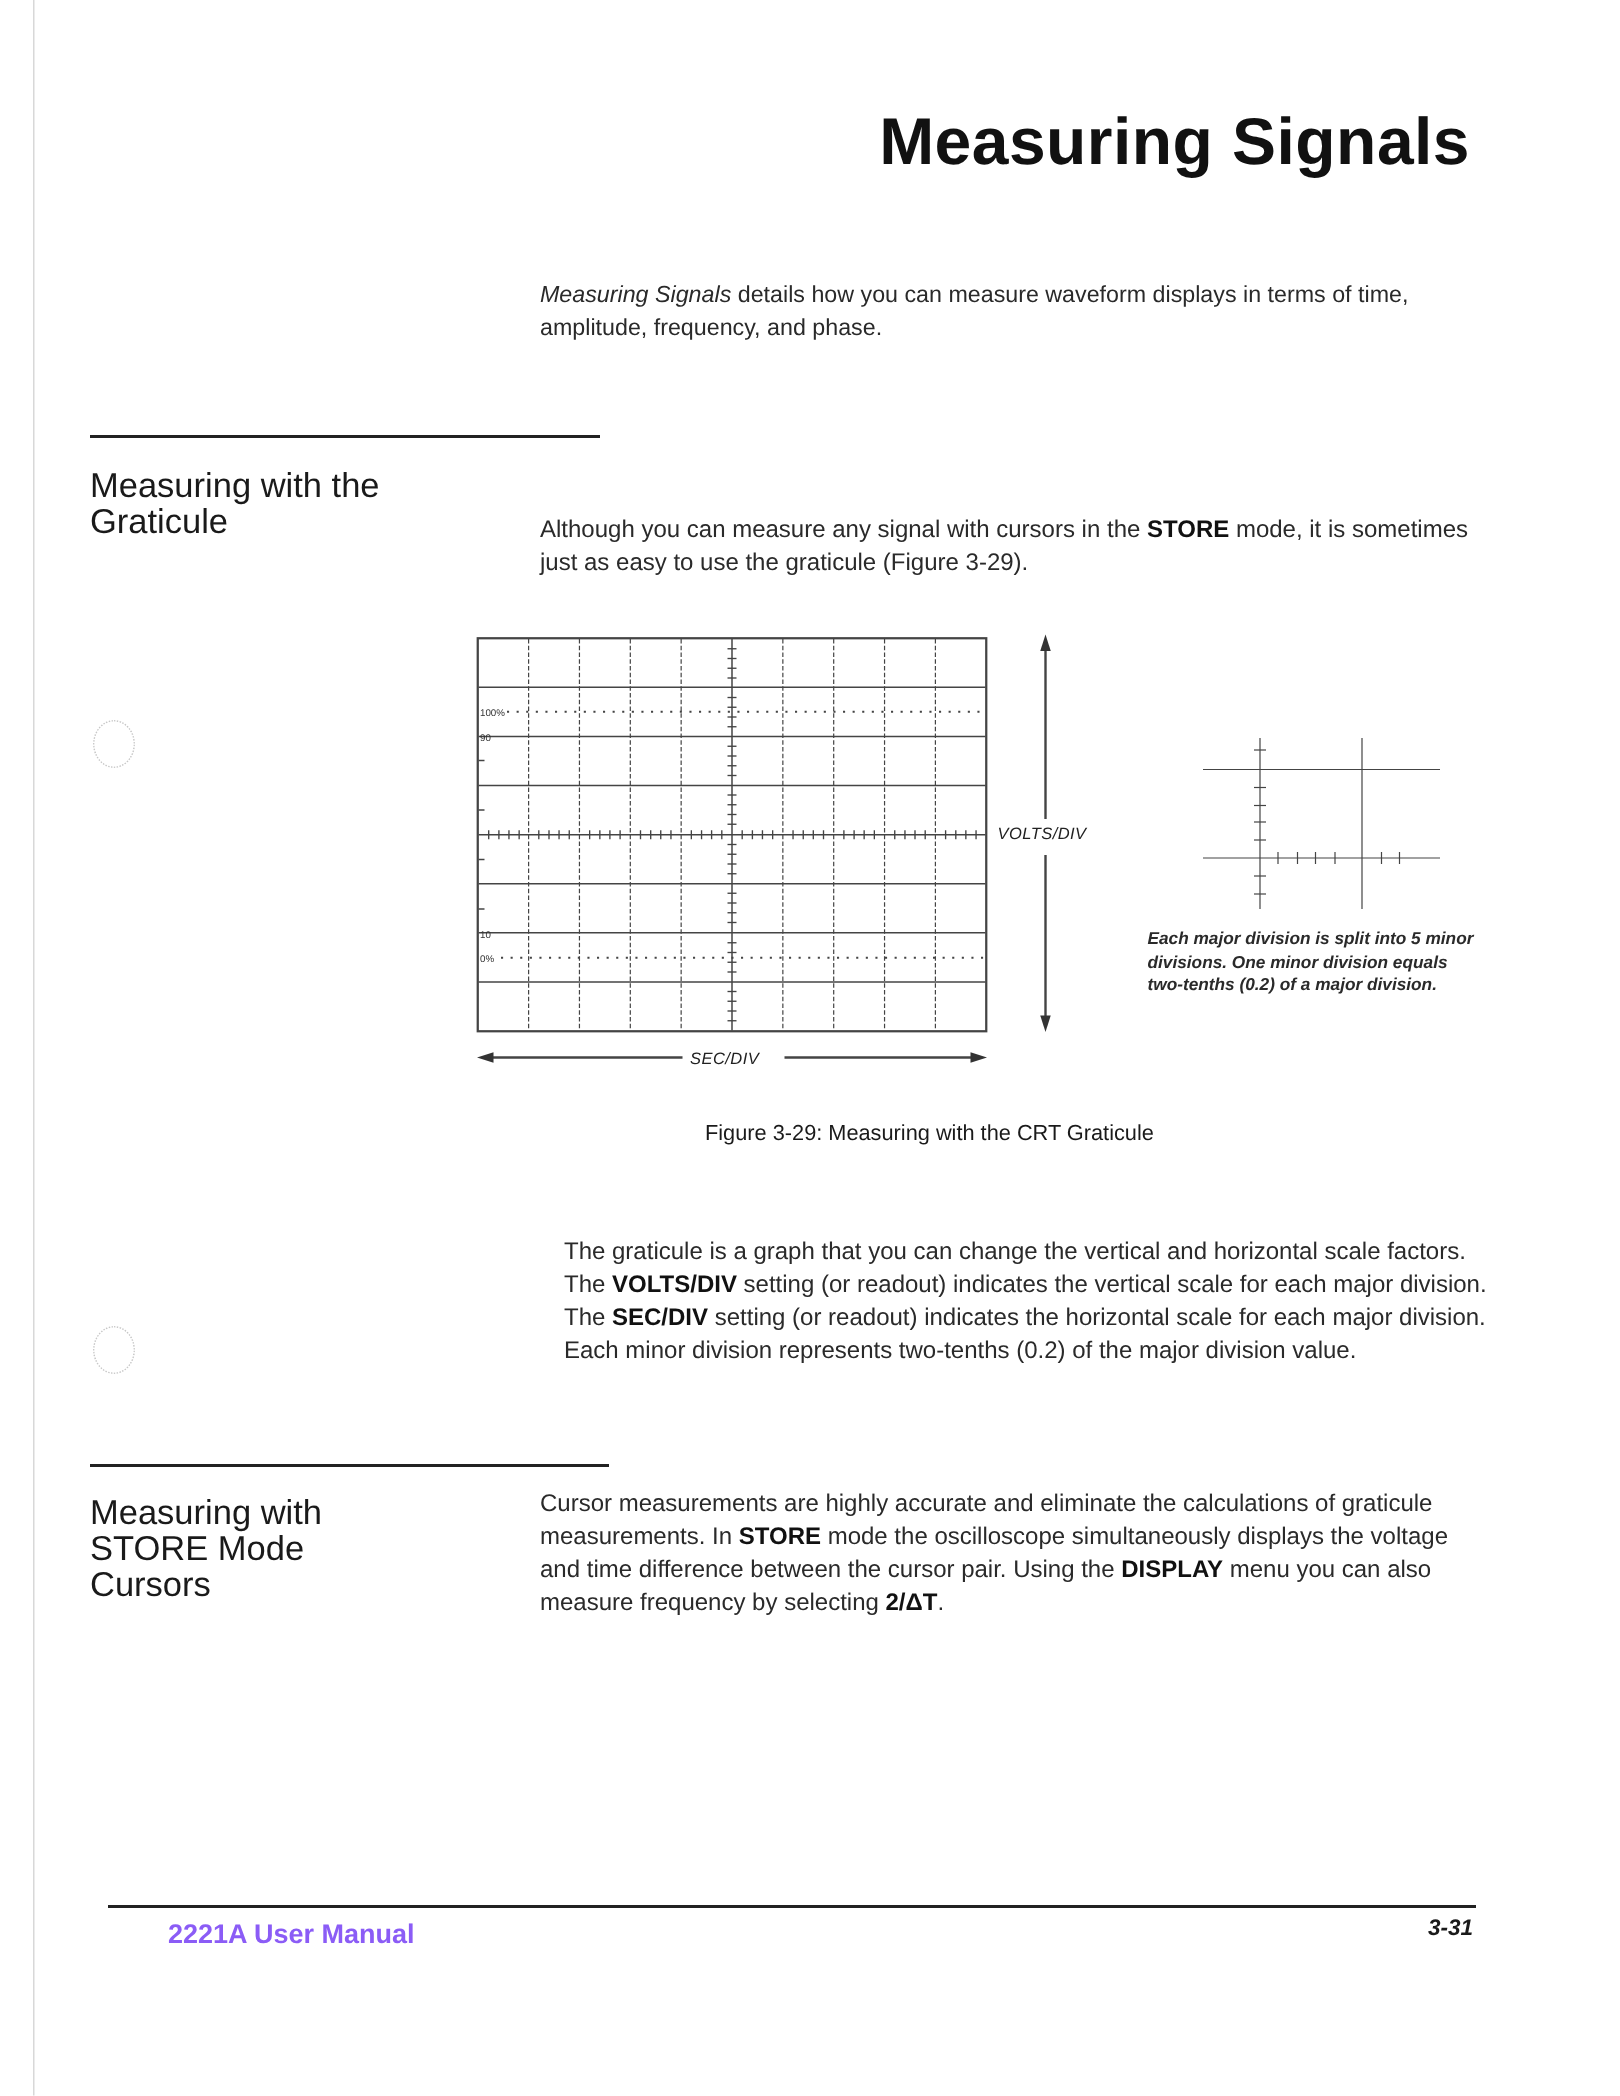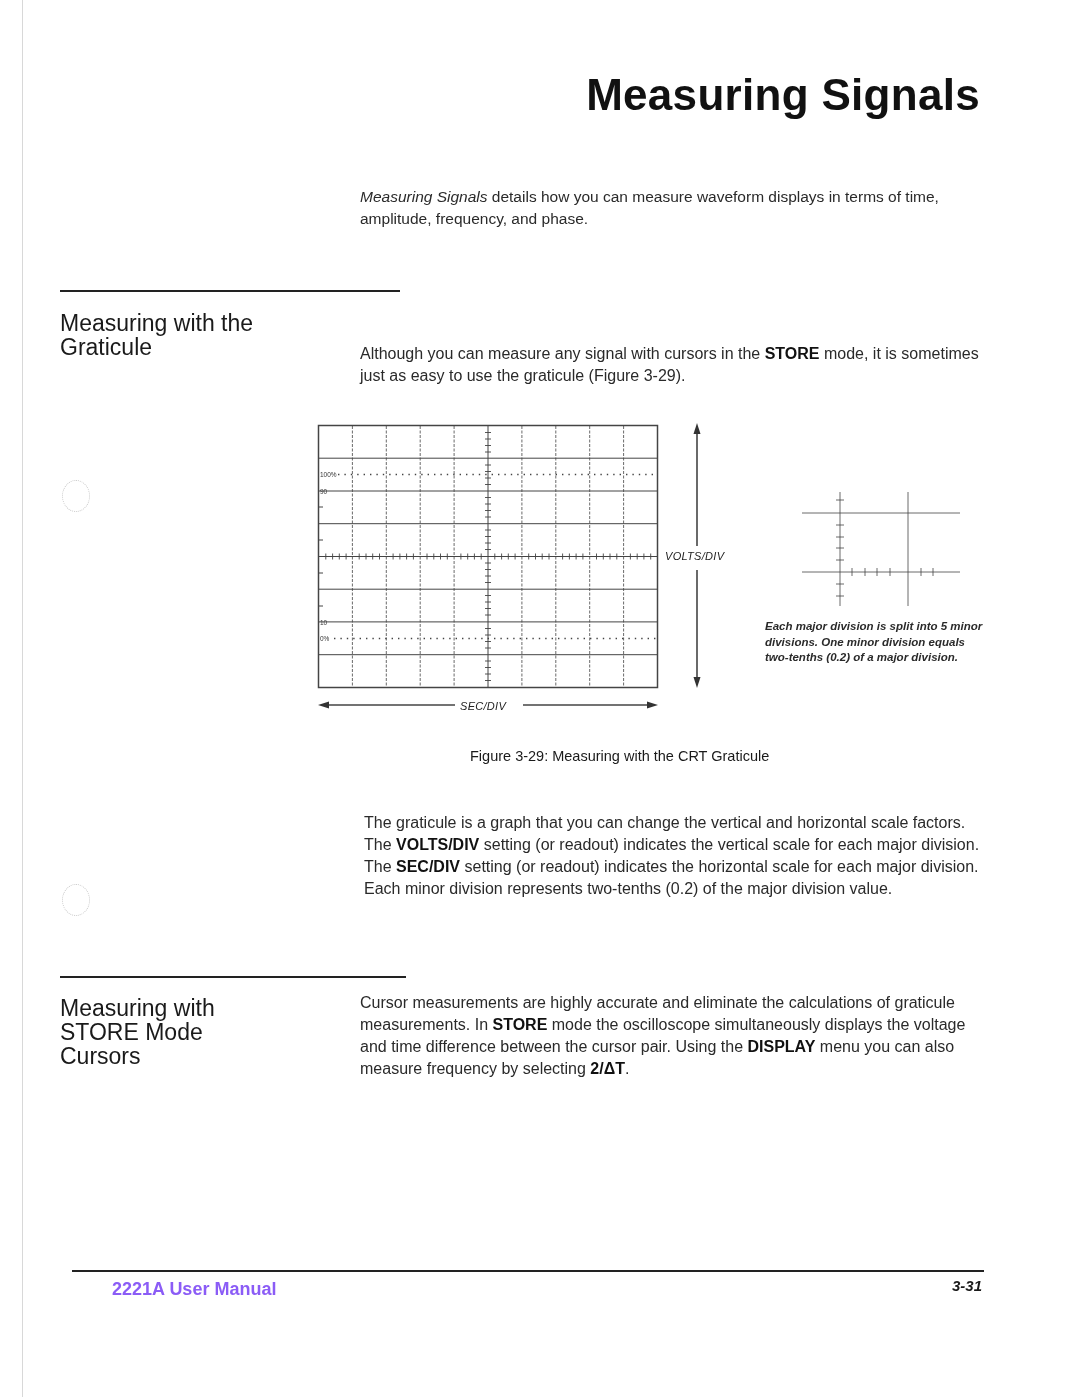--- a/index.html
+++ b/index.html
@@ -204,21 +204,21 @@
       <text x="10" y="205">10</text>
       <text x="10" y="221">0%</text>
     </g>
   </svg>
   <div class="volts-label">VOLTS/DIV</div>
   <div class="sec-label">SEC/DIV</div>
   <div class="inset-caption">Each major division is split into 5 minor divisions. One minor division equals two-tenths (0.2) of a major division.</div>
   <div class="fig-caption">Figure 3-29:  Measuring with the CRT Graticule</div>
 </div>
 
-<p class="body-text" style="top:808px; margin:4px;">
+<p class="body-text" style="top:808px; margin:16px;">
   <span>The graticule is a graph that you can change the vertical and horizontal scale factors. The </span><b>VOLTS/DIV</b><span> setting (or readout) indicates the vertical scale for each major division. The </span><b>SEC/DIV</b><span> setting (or readout) indicates the horizontal scale for each major division. Each minor division represents two-tenths (0.2) of the major division value.</span>
 </p>
 
 <div class="rule" style="top:976px; width:346px;"></div>
 <div class="section-head" style="top:996px;">
   <div>Measuring with</div>
   <div>STORE Mode</div>
   <div>Cursors</div>
 </div>
 <p class="body-text" style="top:992px; margin:0;">

